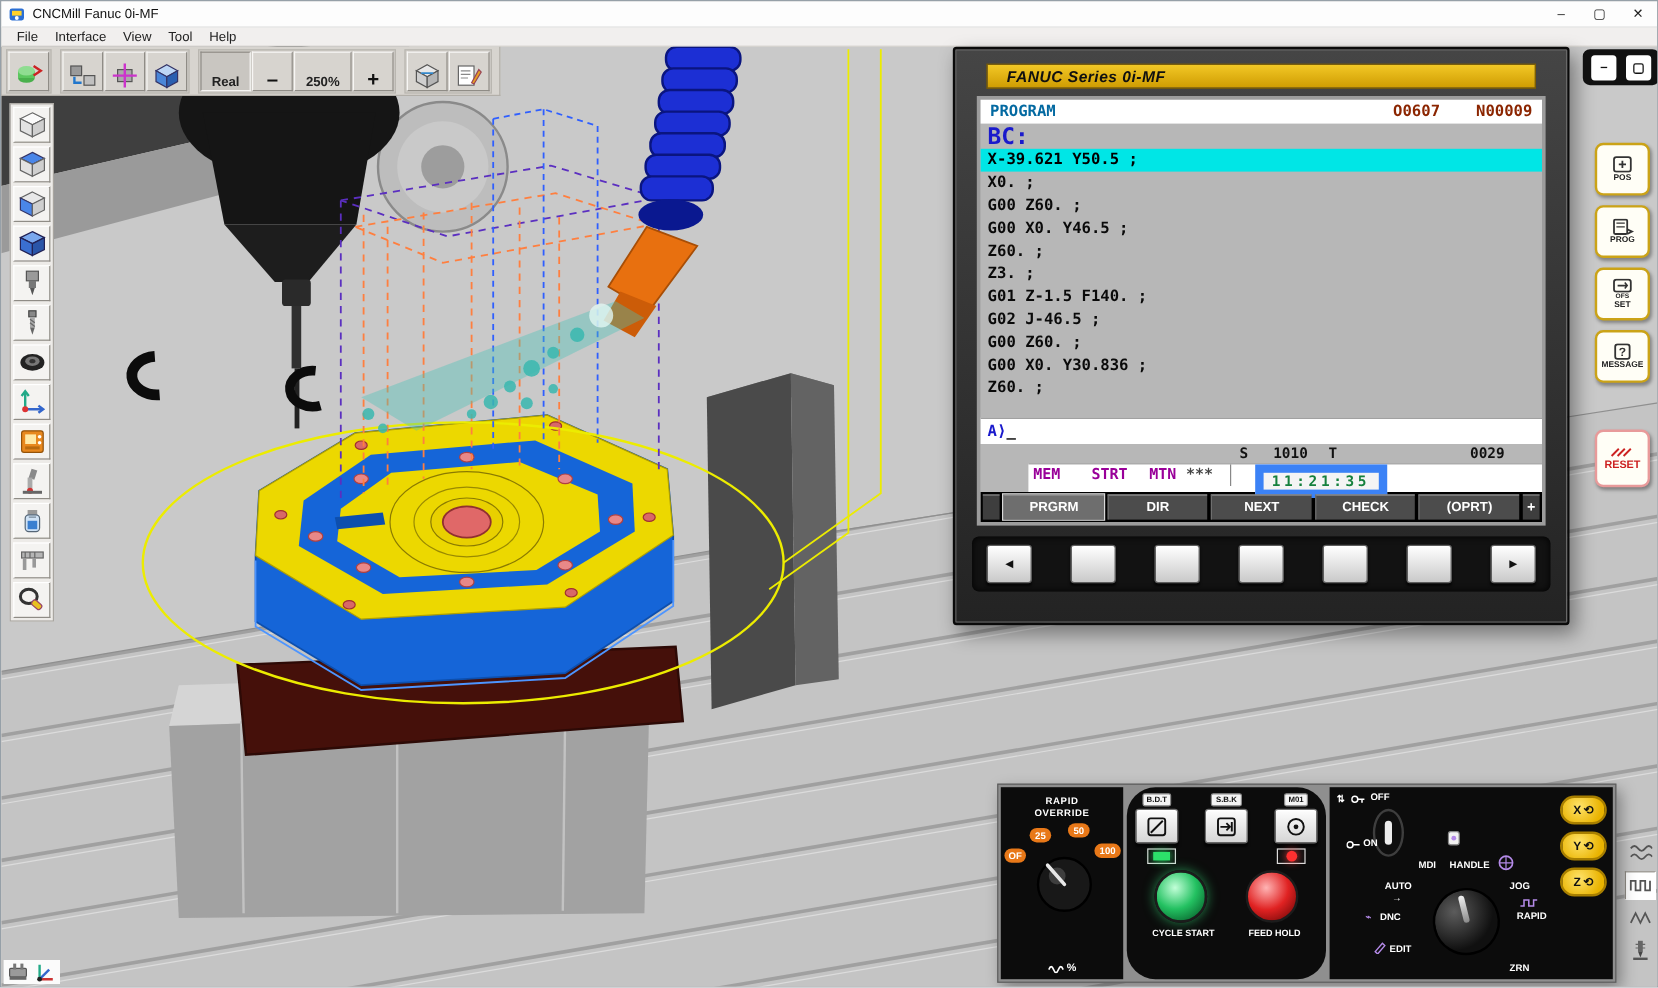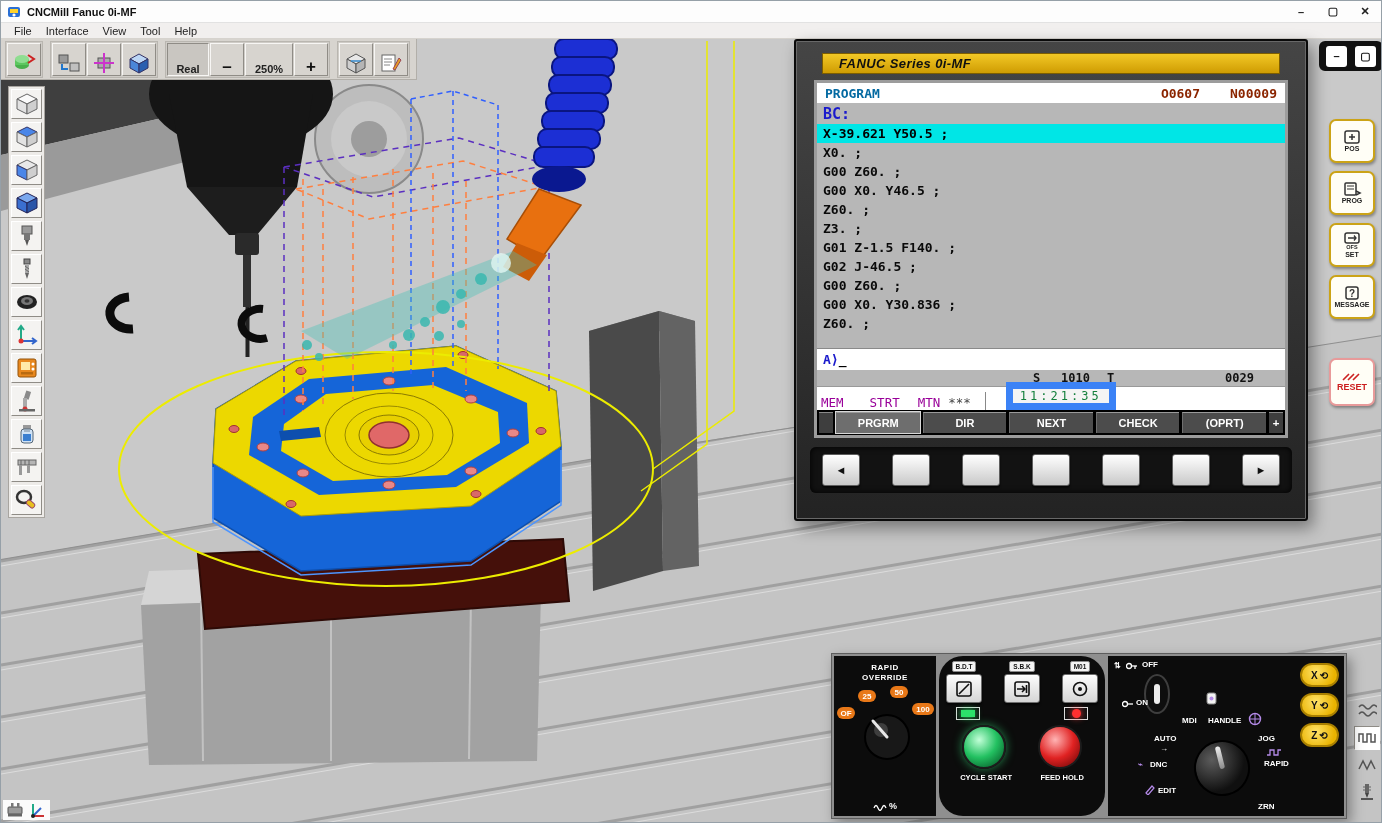--- a/index.html
+++ b/index.html
@@ -1,20 +1,20 @@
 <!DOCTYPE html>
 <html><head>
 <meta charset="utf-8">
 <style>
   * { box-sizing: border-box; margin: 0; padding: 0; }
   html,body { width:1382px; height:823px; background:#fff; font-family:"Liberation Sans", sans-serif; }
   .window { position:relative; width:1382px; height:823px; background:#c9c9c9; border:1px solid #96a0a8; overflow:hidden; }
 
   
-  .titlebar { position:absolute; top:0; left:0; right:0; height:22px; background:#fdfdfd; display:flex; align-items:center; padding-left:6px; border-bottom:1px solid #e2e2e2;font-weight:bold; }
+  .titlebar { position:absolute; top:0; left:0; right:0; height:22px; background:#fdfdfd; display:flex; align-items:center; padding-left:6px; border-bottom:1px solid #e2e2e2; }
   .titlebar .app-title { font-size:11px; color:#111; margin-left:6px; }
   .winbtns { margin-left:auto; display:flex; height:22px; }
   .winbtn { width:32px; height:22px; display:flex; align-items:center; justify-content:center; font-size:11px; color:#222; cursor:default; }
   .menubar { position:absolute; top:22px; left:0; right:0; height:16px; background:#f1efee; display:flex; align-items:center; padding-left:6px; border-bottom:1px solid #d6d3ce; }
   .menuitem { font-size:11px; color:#222; padding:0 7px; }
 
   
   .viewport { position:absolute; top:38px; left:0; right:0; bottom:0; background:#c9c9c9; }
   .scene { position:absolute; top:0; left:0; }
 
@@ -38,28 +38,28 @@
 
   
   .fanuc { position:absolute; left:793px; top:0; width:514px; height:482px; background:linear-gradient(#454545,#232323); border:2px solid #0a0a0a; border-radius:3px; box-shadow: inset 0 0 0 1px #686868, 5px 7px 16px rgba(0,0,0,.4); }
   .fanuc-header { height:21px; margin:12px 26px 0; background:linear-gradient(#f2c826,#cf9c02); border:1px solid #7e5e00; font-style:italic; font-weight:bold; font-size:13px; color:#101010; padding-left:16px; line-height:19px; letter-spacing:.4px; }
   .crt-bezel { margin:6px 18px 0; background:#9c9c9c; padding:3px; }
   .crt { width:100%; height:352px; background:#b7b7b7; font-family:"DejaVu Sans Mono", monospace; position:relative; overflow:hidden; }
   .crt-top { height:20px; background:#fff; display:flex; align-items:center; padding:0 8px; }
   .crt-title { color:#0369a1; font-weight:bold; font-size:13px; }
   .crt-nums { margin-left:auto; display:flex; gap:30px; color:#8b2500; font-weight:bold; font-size:13px; }
   .crt-prog { height:245px; padding:2px 6px 0; }
-  .bc { color:#1a1acc; font-weight:bold; font-size:15px; height:19px; line-height:19px; }
+  .bc { color:#1a1acc; font-weight:bold; font-size:19px; height:19px; line-height:19px; }
   .hl { background:#00e6e6; color:#000; font-weight:bold; font-size:13px; height:19px; line-height:19px; margin:0 -6px; padding:0 6px; }
   .pl { color:#0a0a0a; font-weight:bold; font-size:13px; height:19px; line-height:19px; }
   .crt-prompt { height:22px; background:#fff; border-top:1px solid #8a8a8a; line-height:21px; padding:0 6px; font-size:13px; font-weight:bold; }
   .crt-prompt .pa { color:#1a1acc; }
   .crt-st { height:16px; position:relative; font-size:12px; font-weight:bold; color:#111; }
   .crt-st span { position:absolute; top:1px; }
-  .crt-mem { height:24px; background:#fff; border-top:1px solid #999; display:flex; align-items:flex-end; font-weight:normal; font-size:12.5px; }
+  .crt-mem { height:24px; background:#fff; border-top:1px solid #999; display:flex; align-items:flex-start; font-weight:bold; font-size:12.5px;margin-left:40px; }
   .crt-mem .m { color:#990099; }
   .crt-mem .stars { color:#444; }
   .memdiv { width:1px; height:18px; background:#888; margin-left:14px; }
   .timebox { margin-left:20px; background:#f4f4f4; border:7px solid #3b82f6; color:#15803d; letter-spacing:3px; padding:0 7px; font-size:12px; }
   .crt-soft { height:25px; background:#000; display:flex; gap:3px; padding:2px; }
   .sk-narrow { width:14px; background:#3e3e3e; border-top:1px solid #8a8a8a; color:#fff; font-size:11px; font-weight:bold; text-align:center; line-height:20px; }
   .sk { flex:1; background:#4c4c4c; border-top:1px solid #9a9a9a; border-left:1px solid #6e6e6e; color:#fff; font-size:11px; font-weight:bold; text-align:center; line-height:20px; font-family:"Liberation Sans", sans-serif; }
   .sk.active { background:#6e6e6e; outline:1px solid #d8d8d8; }
   .hardkeys { height:46px; margin:9px 14px 0; background:#121212; border-radius:6px; display:flex; align-items:center; justify-content:space-between; padding:0 12px; box-shadow: inset 0 0 6px #000; }
   .hkey { width:38px; height:32px; background:linear-gradient(#ffffff,#c9c9c9); border:1px solid #5e5e5e; border-radius:3px; box-shadow:0 2px 2px rgba(0,0,0,.7), inset 0 1px 0 #fff; font-size:11px; color:#111; display:flex; align-items:center; justify-content:center; }

